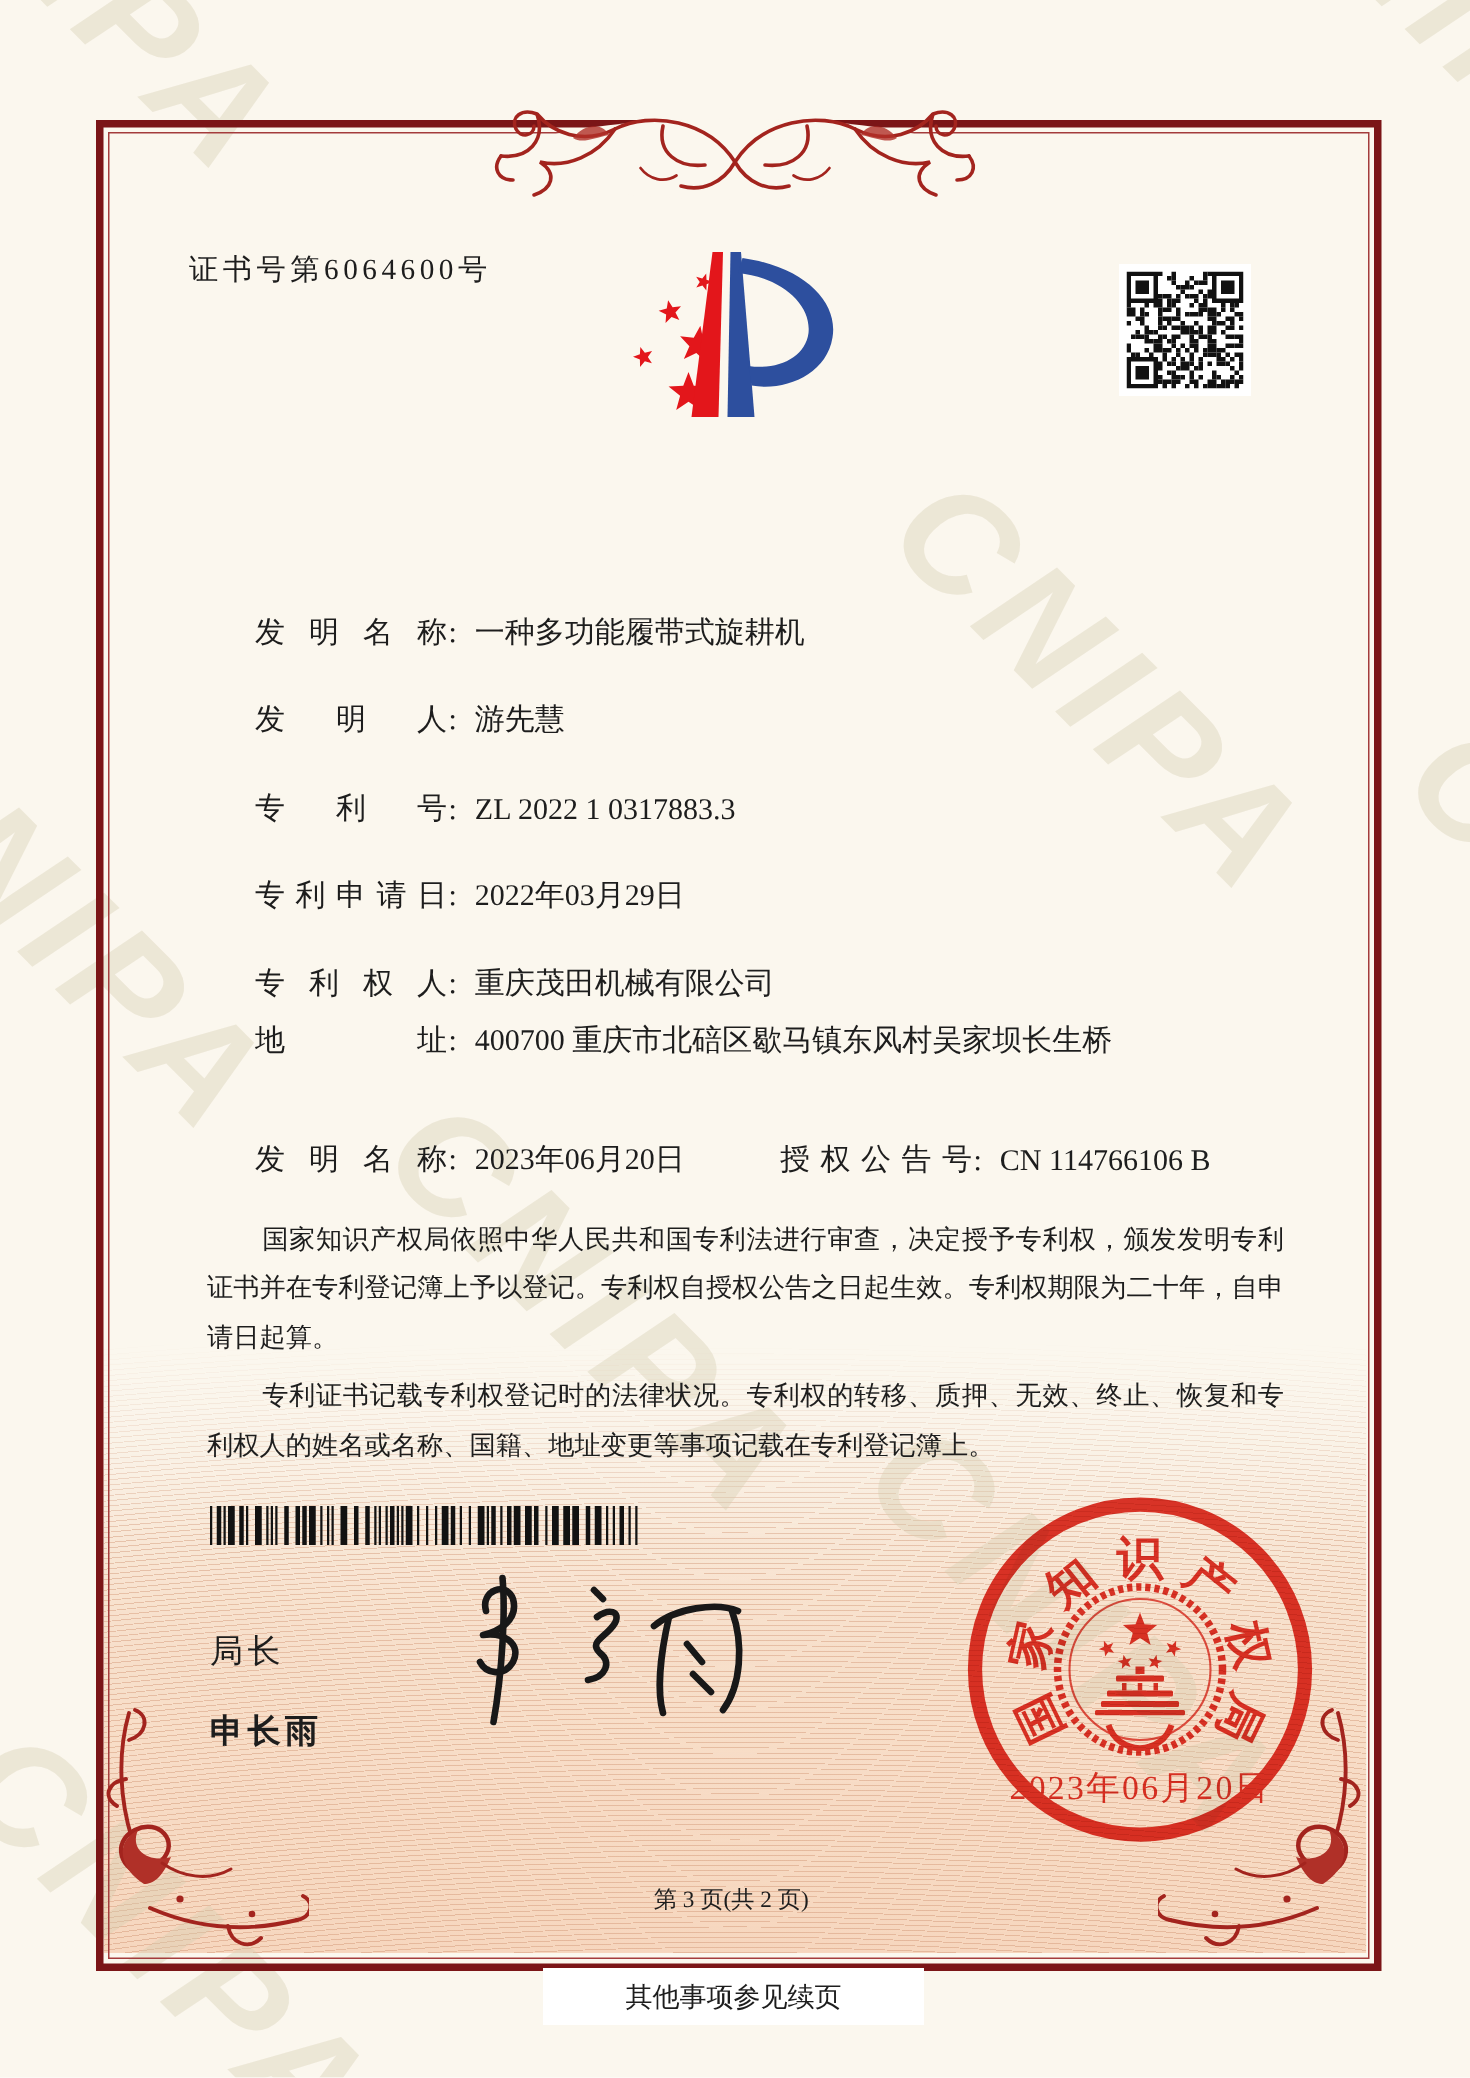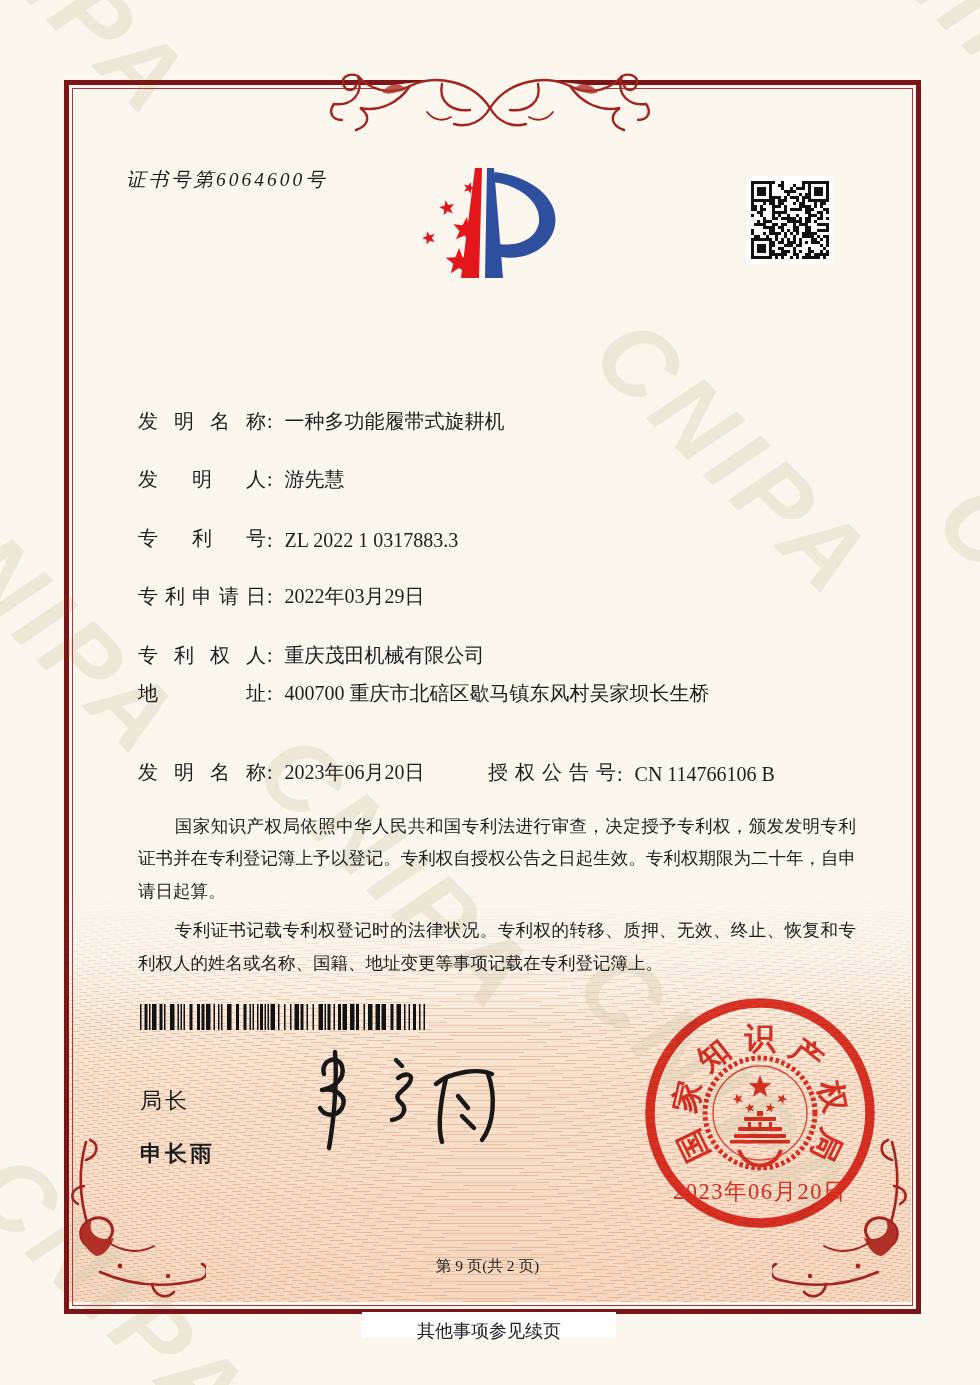--- a/index.html
+++ b/index.html
@@ -24,44 +24,44 @@
       linear-gradient(to bottom, rgba(246,219,197,0) 0%, rgba(246,217,193,0.75) 45%, rgba(246,213,188,0.97) 100%);
     -webkit-mask-image:linear-gradient(to bottom, transparent 0, #000 32%, #000 100%);
             mask-image:linear-gradient(to bottom, transparent 0, #000 32%, #000 100%);
   }
   
   .frame{position:absolute; left:64px; top:80px; width:847px; height:1224px;
     border:5px solid #7b1517; z-index:3; pointer-events:none;}
   .frame-inner{position:absolute; inset:3px; border:1.6px solid #a43c3c;}
   .ornament{position:absolute; z-index:4; pointer-events:none;}
   
-  .certno{position:absolute; left:126px; top:166px; font-size:19.5px; letter-spacing:3px; z-index:5;font-style:italic;}
+  .certno{position:absolute; left:126px; top:166px; font-size:19.5px; letter-spacing:3px; z-index:5;}
   .logo{position:absolute; left:405px; top:156px; z-index:5;}
   .qrbox{position:absolute; left:746px; top:176px; width:78px; height:78px; background:#fff; padding:5px; z-index:5;}
   .title{position:absolute; left:64px; top:292px; width:847px; text-align:center;
     font-size:41px; font-weight:bold; letter-spacing:14px; z-index:5;}
   .row{position:absolute; left:138px; font-size:20px; z-index:5; white-space:nowrap;}
-  .flabel{display:inline-block; width:128px; text-align:justify; text-align-last:justify; vertical-align:bottom;}
+  .flabel{display:inline-block; width:128px; text-align:justify; text-align-last:justify; vertical-align:bottom;margin-left:32px;}
   .fcolon{margin-left:1px;}
   .fvalue{margin-left:12px;}
   .grant2{position:absolute; left:350px; top:0;}
   .paras{position:absolute; left:138px; top:810px; width:718px; z-index:5;}
   .paras p{margin:0 0 7px; font-size:17.5px; line-height:1.85; text-indent:2.1em; text-align:justify;}
   .barcode{position:absolute; left:140px; top:1004px; z-index:5;}
   .sig-title{position:absolute; left:140px; top:1086px; font-size:22px; letter-spacing:3px;
     font-family:Liberation Serif, serif; z-index:5;text-align:center;}
   .sig-name{position:absolute; left:140px; top:1139px; font-size:22px; letter-spacing:3px;
     font-family:"Liberation Sans","DejaVu Sans",sans-serif; z-index:5;font-weight:bold;}
   .signature{position:absolute; left:280px; top:1042px; z-index:5;}
   .seal{position:absolute; left:625px; top:988px; z-index:6; mix-blend-mode:multiply; opacity:.94;}
   .seal text{fill:#dc2a1e; font-family:"Liberation Serif","DejaVu Serif",serif; font-weight:bold;}
   .seal .ringchar{font-size:31px;}
   .seal .sealdate{font-size:22.5px; letter-spacing:1.5px; font-weight:normal;}
   .pagenum{position:absolute; left:64px; top:1256px; width:847px; text-align:center; font-size:15.5px; z-index:5;}
-  .note{position:absolute; left:362px; top:1312px; width:254px; height:26px; background:#fff;
+  .note{position:absolute; left:362px; top:1312px; width:254px; height:38px; background:#fff;
     text-align:center; line-height:38px; font-size:18px; z-index:5;}
   .corner-r{transform:scaleX(-1);}
 </style>
 </head>
 <body>
 
 <div id="page">
 
   <div class="wm" style="left:-120px; top:-80px;">CNIPA</div>
   <div class="wm" style="left:795px;  top:-55px;">CNIPA</div>
@@ -551,16 +551,16 @@
         <rect x="9" y="9" width="3" height="5"></rect>
         <rect x="-22" y="14" width="44" height="4" rx="1"></rect>
         <rect x="-26" y="21" width="52" height="4" rx="1"></rect>
         <rect x="-30" y="27" width="60" height="3.5" rx="1"></rect>
       </g>
       <path d="M-21,37 A22,22 0 0 0 21,37" fill="none" stroke-width="4"></path>
     </g>
     <text class="sealdate" y="86" text-anchor="middle">2023年06月20日</text>
   </svg>
 
-  <div class="pagenum">第 9 页(共 2 页)</div>
+  <div class="pagenum">第 3 页(共 2 页)</div>
   <div class="note">其他事项参见续页</div>
 
 </div>
 
 </body></html>

